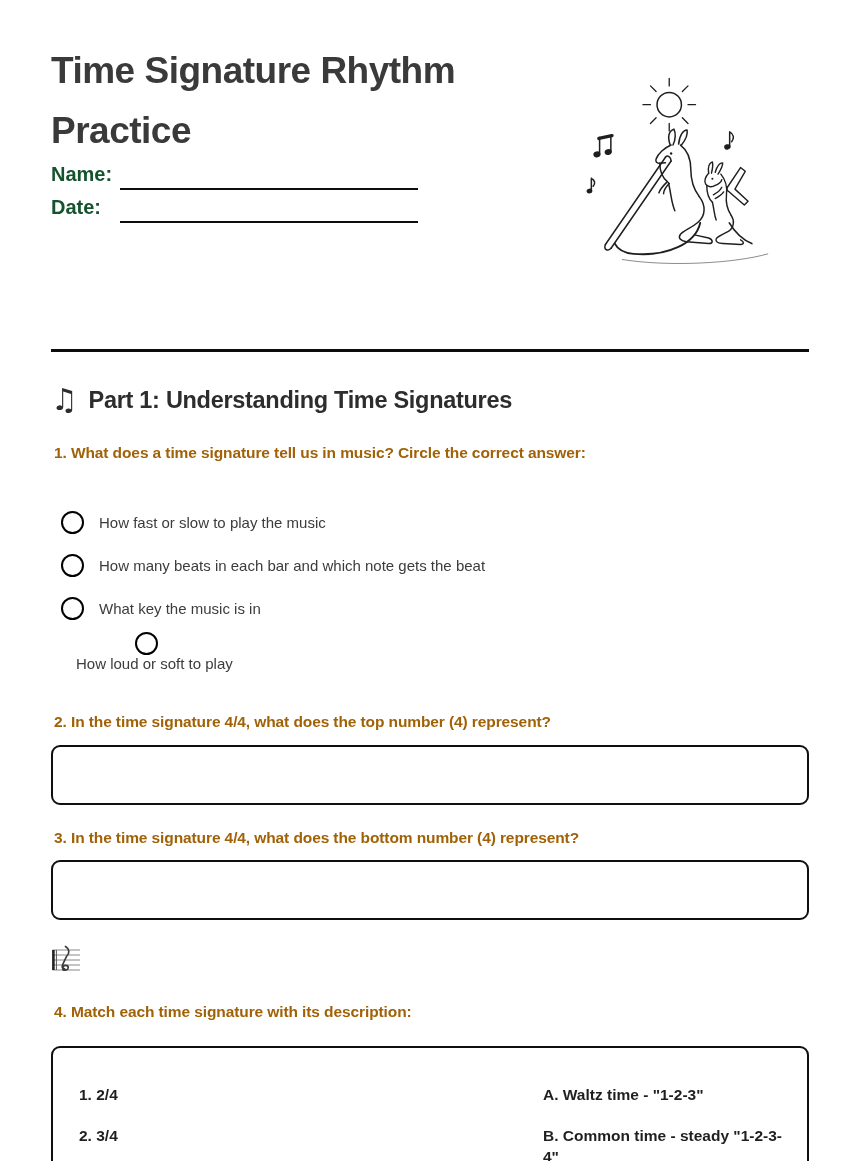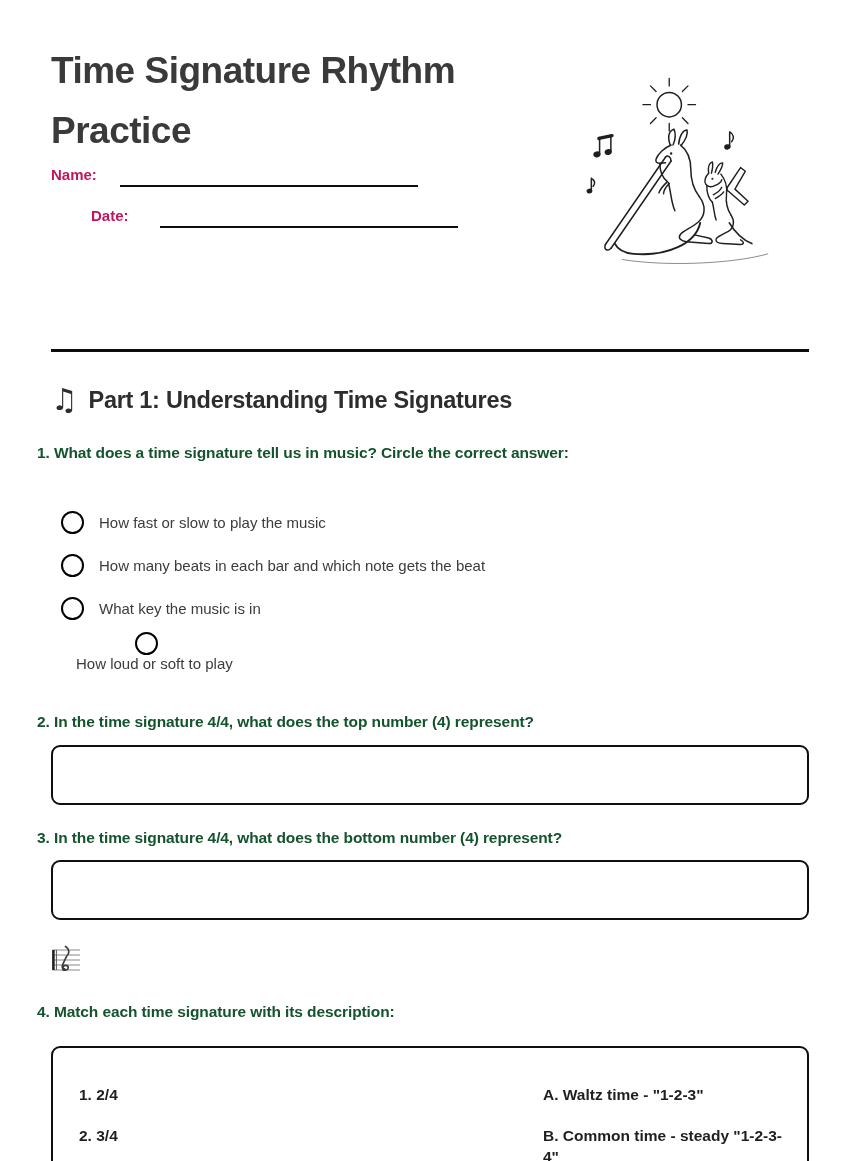--- a/index.html
+++ b/index.html
@@ -8,34 +8,34 @@
   .page { position:relative; width:860px; height:1161px; background:#ffffff; overflow:hidden; }
 
   .doc-title { position:absolute; left:51px; top:41px; width:520px;
                font-size:37px; line-height:60px; font-weight:bold;
                letter-spacing:-0.5px; color:#3a3a3a; }
 
   .illustration { position:absolute; left:566px; top:72px; width:244px; height:208px; }
 
   .field-row { position:absolute; left:51px; display:flex; align-items:flex-end; }
   .field-row.name { top:163px; }
-  .field-row.date { top:204px;margin-left:40px; }
-  .field-label { width:69px; font-size:15px; font-weight:bold; color:#be185d; padding-bottom:4px; }
+  .field-row.date { top:196px; }
+  .field-label { width:69px; font-size:20px; font-weight:bold; color:#14532d; padding-bottom:4px; }
   .field-line { width:298px; height:24px; border-bottom:2px solid #0d0d0d; }
 
   .divider { position:absolute; left:51px; top:349px; width:758px; height:3px; background:#0d0d0d; }
 
   .section-heading { position:absolute; left:51px; display:flex; align-items:center; gap:11px;
                      font-size:23.5px; font-weight:bold; letter-spacing:-0.3px; color:#2d2d2d; }
   .section-heading.p1 { top:385px; }
   .section-heading.p2 { top:944px; }
   .note-glyph { font-family:"DejaVu Sans", sans-serif; font-size:30px; line-height:30px; color:#2d2d2d; }
 
-  .question { position:absolute; left:37px; width:758px; font-size:15.5px; font-weight:bold;
-              letter-spacing:-0.1px; color:#14532d; }
+  .question { position:absolute; left:54px; width:758px; font-size:15.5px; font-weight:bold;
+              letter-spacing:-0.1px; color:#a16207; }
   .q1 { top:444px; }  .q2 { top:713px; }  .q3 { top:829px; }  .q4 { top:1003px; }
 
   .option-row { position:absolute; left:61px; height:23px; display:flex; align-items:center; }
   .o1 { top:511px; } .o2 { top:554px; } .o3 { top:597px; } .o4 { top:632px;flex-direction:column; }
   .radio { width:23px; height:23px; border:2.5px solid #000; border-radius:50%;
            background:#fff; flex:0 0 auto; }
   .option-label { margin-left:15px; font-size:15px; color:#3c3c3c; white-space:nowrap; }
 
   .answer-box { position:absolute; left:51px; width:758px; height:60px;
                 border:2px solid #0f0f0f; border-radius:9px; background:#fff; }

